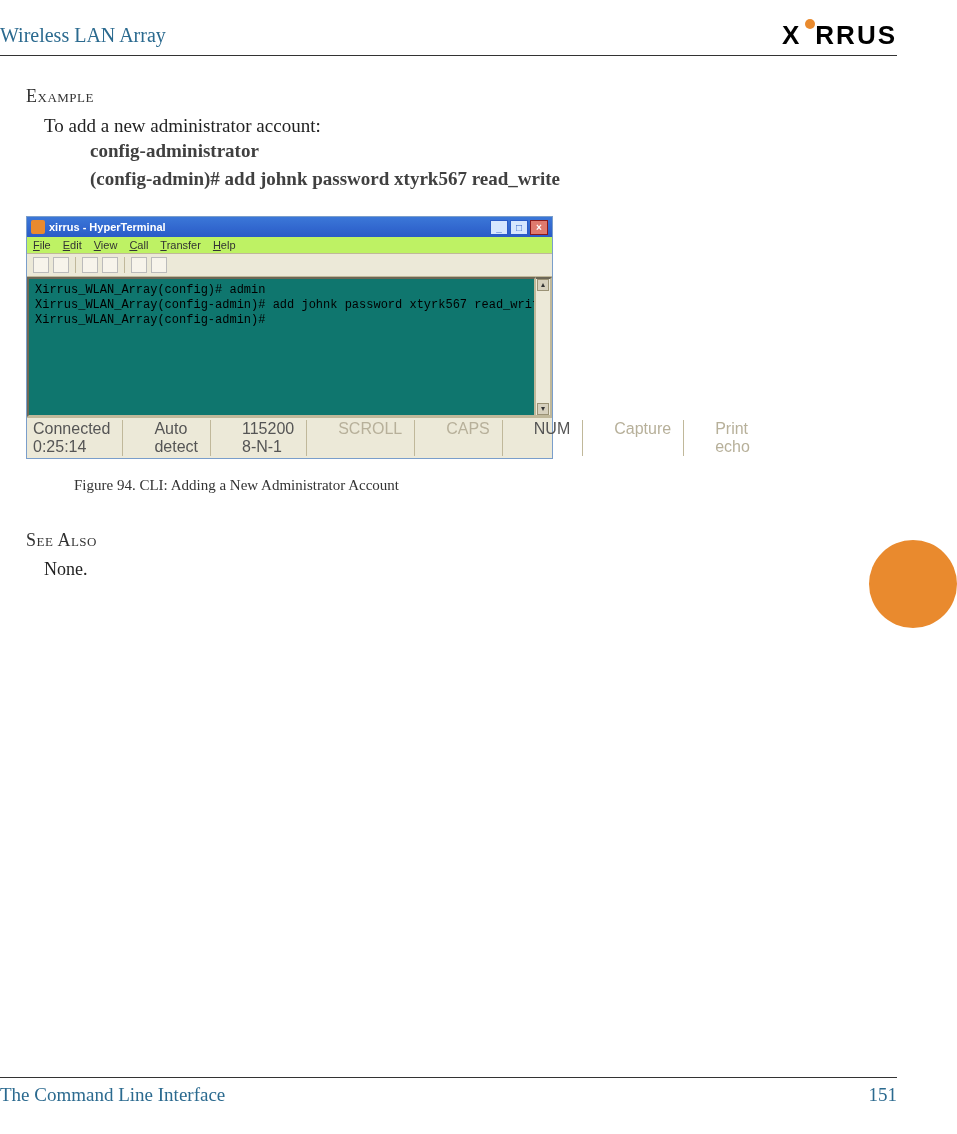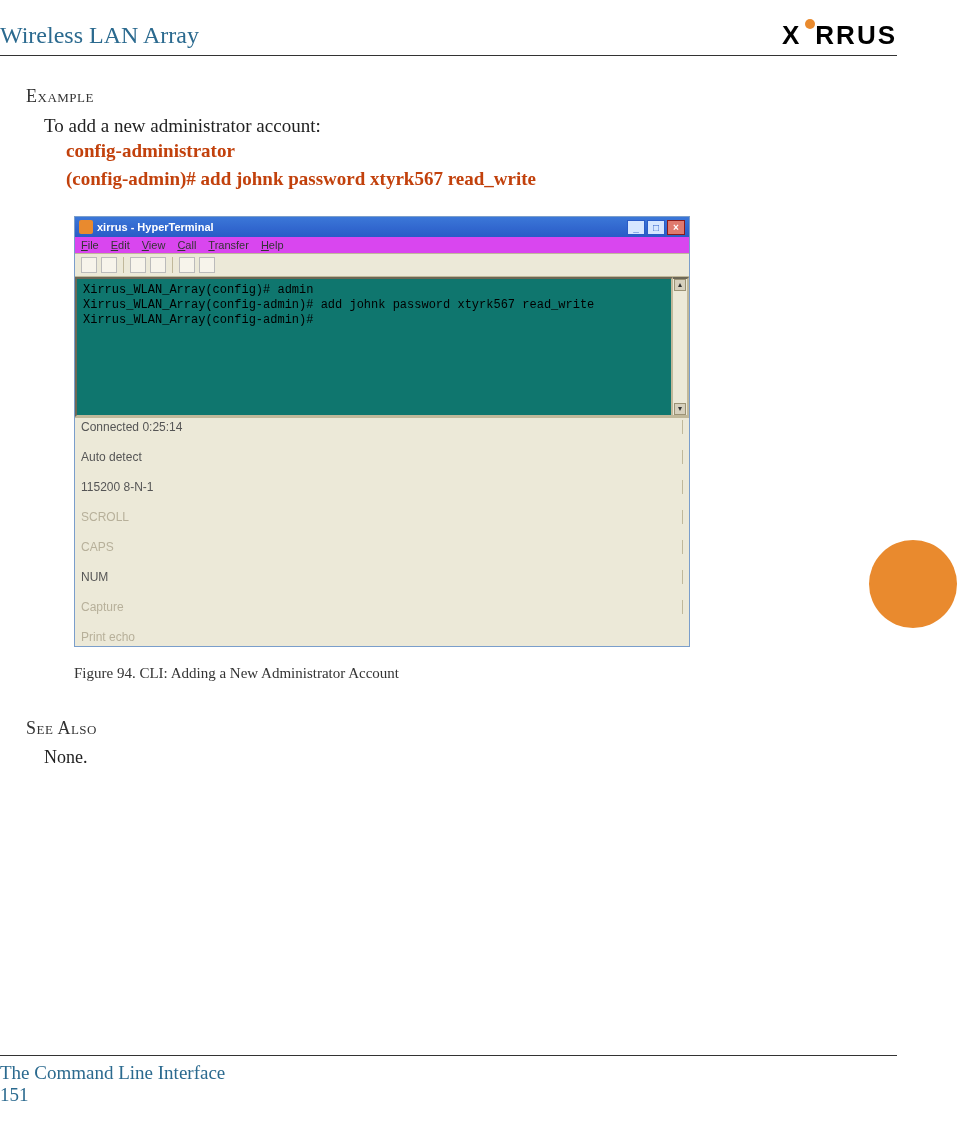--- a/index.html
+++ b/index.html
@@ -15,21 +15,21 @@
     .header-bar {
       display: flex;
       justify-content: space-between;
       align-items: center;
       border-bottom: 1px solid #333;
       padding-bottom: 4px;
       margin-bottom: 30px;
     }
     .header-title {
       color: #2b6a8f;
-      font-size: 24px;
+      font-size: 20px;
       font-family: Georgia, serif;
     }
     .logo {
       display: flex;
       align-items: center;
       gap: 2px;
       font-weight: 900;
       font-size: 26px;
       letter-spacing: 2px;
       color: #000;
@@ -55,27 +55,27 @@
       margin-left: 18px;
       color: #222;
     }
     .cmd-block {
       margin-left: 40px;
       margin-bottom: 24px;
     }
     .cmd-line {
       font-weight: bold;
       font-size: 19px;
-      color: #c2410c;
+      color: #404040;
       line-height: 1.45;
+      margin-left: 24px;
     }
     
     .term-window {
-      width: 616px;
-      margin-left: 48px;
+      width: 527px;
       border: 1px solid #7a9ecb;
       font-family: Tahoma, Arial, sans-serif;
       font-size: 11px;
       background: #ece9d8;
     }
     .term-titlebar {
       background: linear-gradient(#3b77d8, #2a5bc7);
       color: #fff;
       display: flex;
       align-items: center;
@@ -87,21 +87,21 @@
     }
     .term-titlebar .title-text { flex: 1; font-size: 11px; font-weight: bold; }
     .win-buttons { display:flex; gap:2px; }
     .win-btn {
       width: 18px; height: 15px; background:#d6e6ff; border:1px solid #2a5bc7;
       display:flex; align-items:center; justify-content:center;
       font-size:10px; font-family:Arial; font-weight:bold; color:#2a5bc7;
     }
     .win-btn.close { background:#e07a6e; border-color:#8b1a1a; color:#fff; }
     .term-menu {
-      background:#d946ef; border-bottom:1px solid #c0b89a;
+      background:#bef264; border-bottom:1px solid #c0b89a;
       display:flex; gap:12px; padding:2px 6px;
     }
     .term-menu span { font-size:11px; color:#333; }
     .term-menu span u { text-decoration: underline; }
     .term-toolbar {
       background:#ece9d8; border-bottom:1px solid #c0b89a;
       display:flex; align-items:center; gap:4px; padding:3px 6px;
     }
     .tb-icon { width:16px; height:16px; border:1px solid #bbb; background:#f7f4eb; }
     .tb-sep { width:1px; height:16px; background:#c0b89a; margin:0 2px; }
@@ -114,38 +114,38 @@
       font-family: "Lucida Console","Courier New",monospace;
       font-size: 12px; color:#000; line-height:1.25;
     }
     .term-scroll {
       width:16px; background:#ece9d8; border:2px inset #c0b89a; border-left:none;
       display:flex; flex-direction:column; justify-content:space-between; align-items:center;
     }
     .term-scroll .arr { width:12px;height:12px;background:#d6d0bd;border:1px solid #9a9275;font-size:8px;text-align:center;line-height:10px; }
     .term-status {
       background:#ece9d8; border-top:1px solid #c0b89a;
-      display:flex; padding:2px 6px; font-size:12px; color:#555; gap:16px;flex-direction:column;
+      display:flex; padding:2px 6px; font-size:16px; color:#555; gap:31px;
     }
     .term-status .cell { border-right:1px solid #c0b89a; padding-right:12px; }
     .term-status .fade { color:#b7b09a; }
     .figure-caption {
       font-size:15px; margin:18px 0 36px 48px; width:660px;
       color:#333; font-family: Georgia, serif;
     }
     .see-also-body { margin-left:18px; font-size:18px; color:#222; }
     .orange-tab {
       position:absolute; right:0; top:540px; width:88px; height:88px;
       background:#e98a2e; border-radius:50%;
     }
     .footer {
       position:absolute; left:0; right:60px; bottom:28px;
       border-top:1px solid #333; padding-top:6px;
       display:flex; justify-content:space-between;
-      color:#2b6a8f; font-size:19px;flex-direction:column;
+      color:#2b6a8f; font-size:19px;
     }
   </style>
 </head>
 <body>
 
 <div class="header-bar">
   <div class="header-title">Wireless LAN Array</div>
   <div class="logo">
     <span>X</span>
       <span class="dot"></span>

